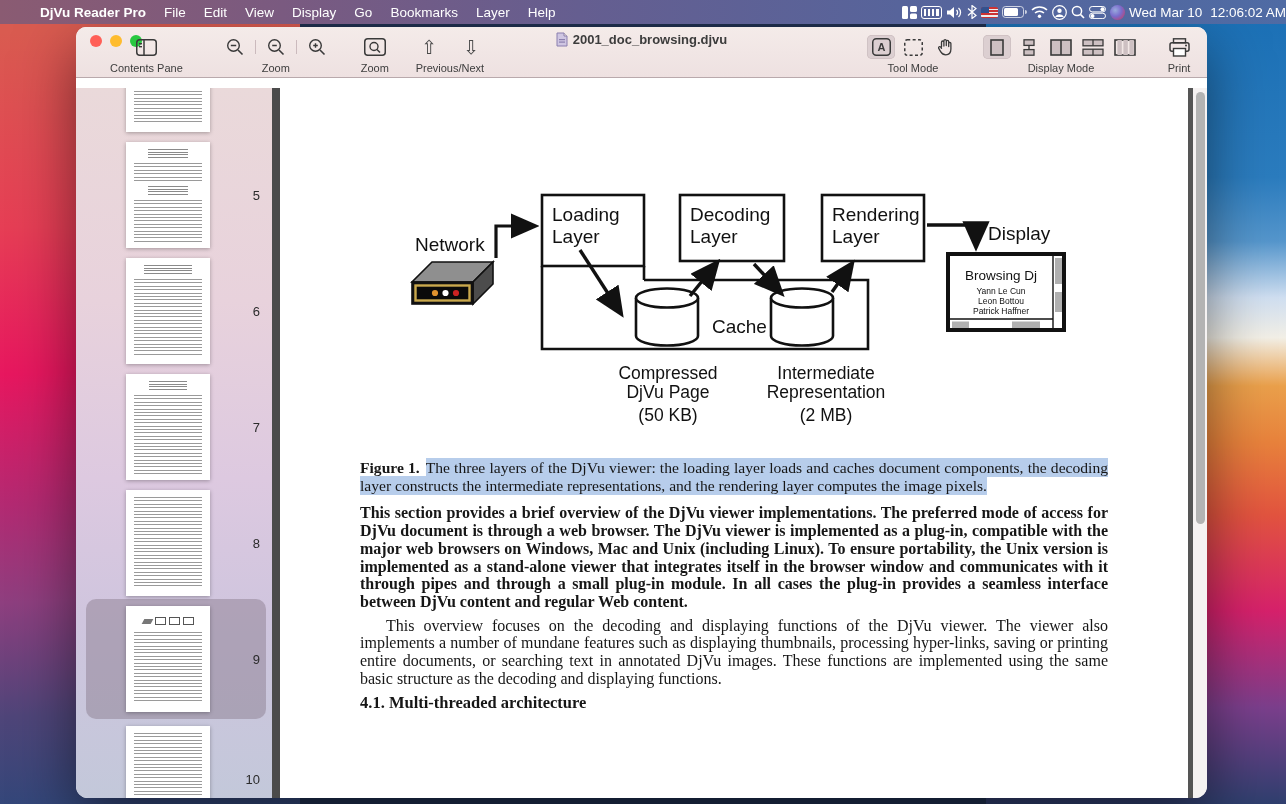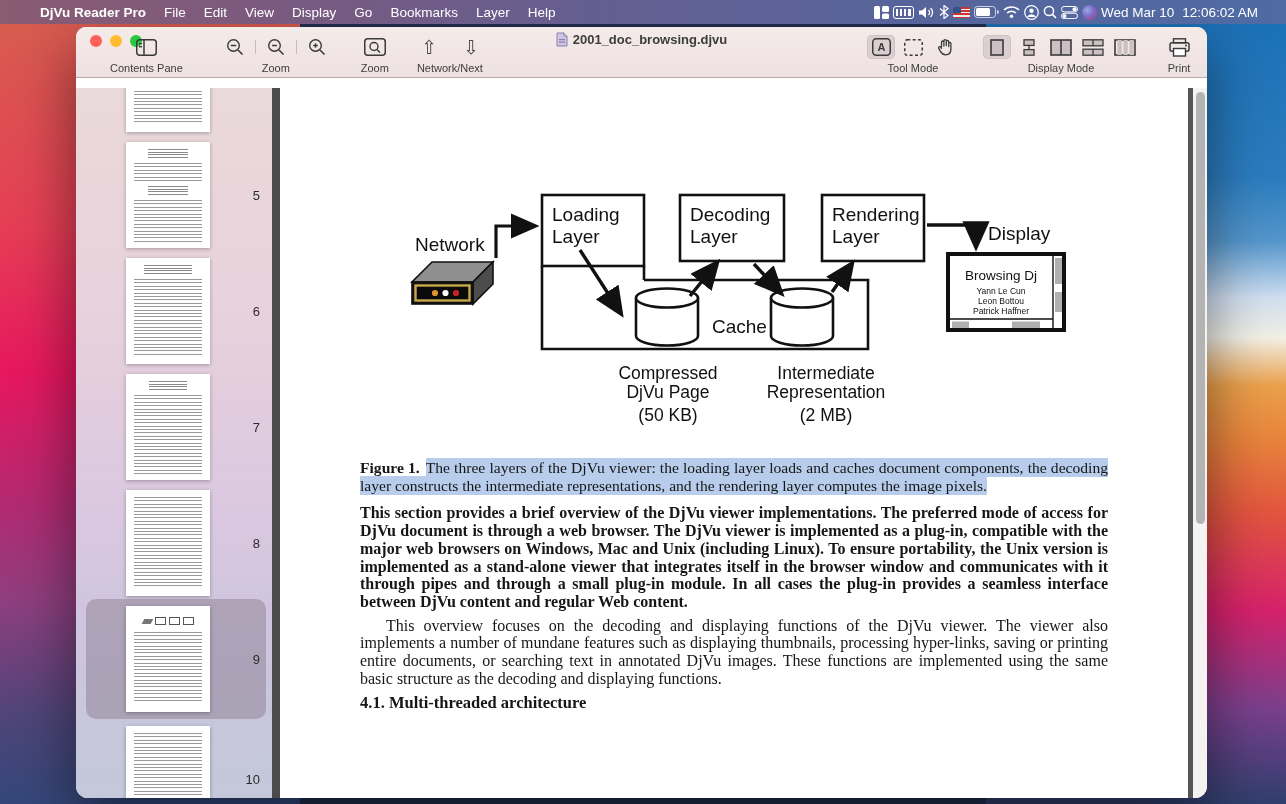--- a/index.html
+++ b/index.html
@@ -12,21 +12,21 @@
   .wall-right { position:absolute; right:0; top:0; width:300px; height:804px;
     background:linear-gradient(180deg,#1a6fb5 0%,#2b7cbe 22%,#5596cc 30%,#cfdef0 37%,#f2efe6 42%,#eaa04b 48%,#e8823c 55%,#e2543f 64%,#d6216b 76%,#7b3f8c 88%,#2f3f6e 100%); }
 
   
   .menubar { position:absolute; left:0; top:0; width:1286px; height:24px; z-index:50;
     background:linear-gradient(90deg,#8a5b72 0%,#7a5a80 22%,#655e90 45%,#57649b 70%,#4f6ba4 100%);
     display:flex; align-items:center; color:#fff; font-size:13.5px; }
   .menubar .apple { margin-left:22px; font-size:15px; }
   .menubar .appname { font-weight:bold; margin-left:18px; }
   .menubar .menu { margin-left:18px; }
-  .menubar .mb-right { margin-left:auto; display:flex; align-items:center; gap:4px; padding-right:28px; }
+  .menubar .mb-right { margin-left:auto; display:flex; align-items:center; gap:4px; padding-right:0; }
   .mb-ico { display:inline-flex; align-items:center; }
   .mb-clock { display:flex; gap:8px; font-size:13.5px; }
   .flag { width:17px; height:11px; border-radius:2px; overflow:hidden; position:relative;
     background:repeating-linear-gradient(#c33 0 1.6px,#eee 1.6px 3.2px); }
   .flag::before { content:""; position:absolute; left:0; top:0; width:8px; height:6px; background:#33518e; }
   .siri-orb { width:15px; height:15px; border-radius:50%;
     background:radial-gradient(circle at 35% 35%, #9ad 0%, #7a6ccc 45%, #b0487f 80%, #5a3f8a 100%); }
 
   
   .window { position:absolute; left:76px; top:27px; width:1131px; height:771px;
@@ -260,21 +260,21 @@
 
       <div class="tgroup" style="margin-left:26px">
         <div class="icons" style="gap:14px">
           <span class="tbtn">
               <span class="arrow-glyph">⇧</span>
             </span>
           <span class="tbtn">
               <span class="arrow-glyph">⇩</span>
             </span>
         </div>
-        <div class="tlabel">Network/Next</div>
+        <div class="tlabel">Previous/Next</div>
       </div>
 
       <div class="tgroup" style="margin-left:auto">
         <div class="icons">
           <span class="tbtn sel">
             <svg class="tico" width="19" height="18" viewBox="0 0 19 18">
                 <rect x="0.75" y="0.75" width="17.5" height="16.5" rx="3.5" fill="none" stroke="#3a3a3a" stroke-width="1.5"></rect>
                 <text x="9.5" y="13" text-anchor="middle" font-size="11" font-weight="bold" fill="#3a3a3a" font-family="Liberation Sans, sans-serif">A</text>
               </svg>
           </span>

